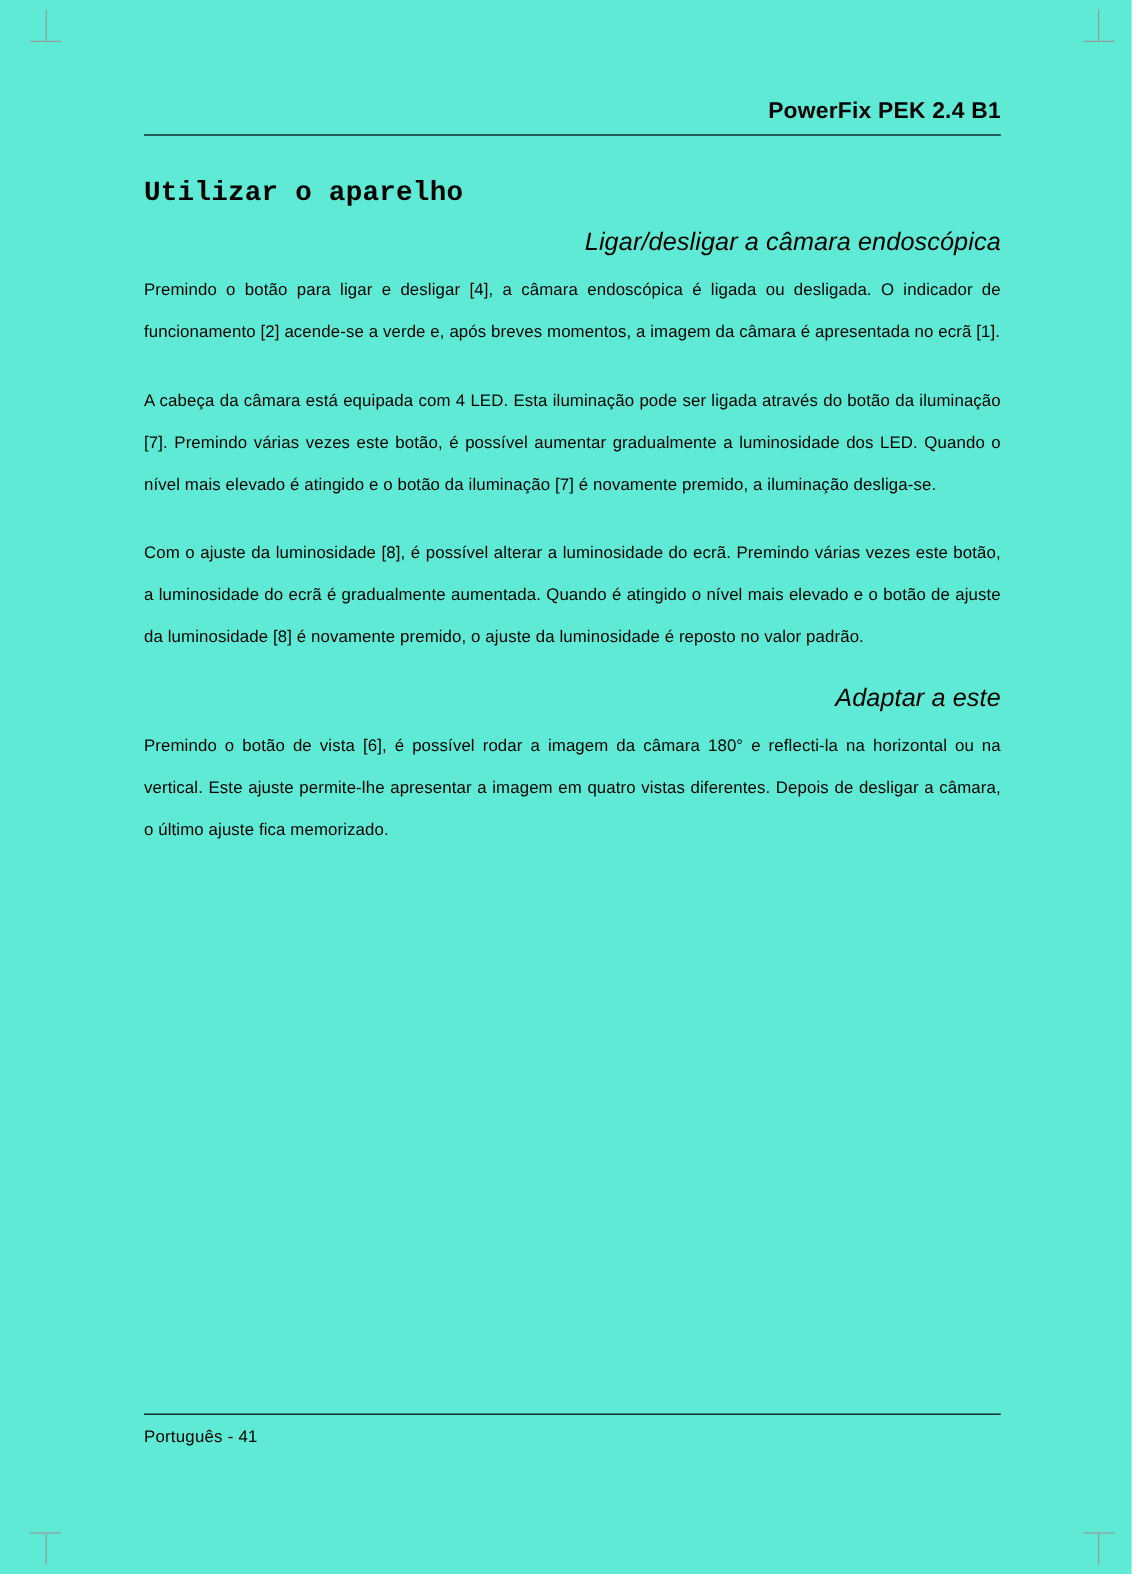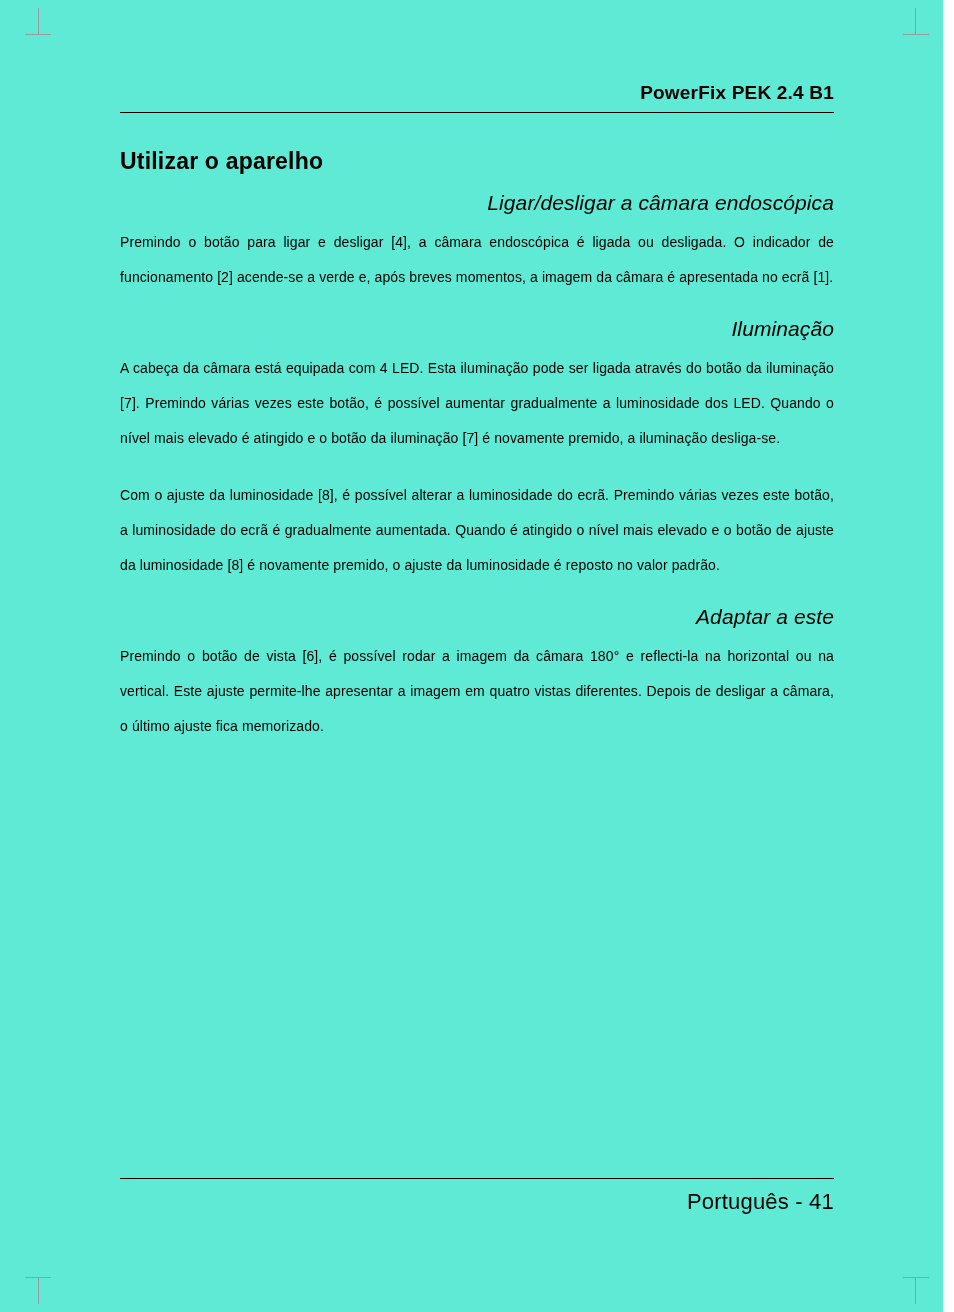--- a/index.html
+++ b/index.html
@@ -58,20 +58,21 @@
     top: 148px;
     left: 0;
     width: 714px;
   }
 
   h1.section-title {
     font-size: 23px;
     font-weight: bold;
     margin: 0 0 16px 0;
     letter-spacing: 0.2px;
+    font-family: Liberation Mono, monospace;
   }
 
   h2.sub-title {
     font-size: 21px;
     font-style: italic;
     font-weight: normal;
     margin: 0 0 10px 0;
     letter-spacing: 0.1px;
     text-align: right;
   }
@@ -89,22 +90,21 @@
 
   footer.doc-footer {
     position: absolute;
     left: 120px;
     top: 1178px;
     width: 714px;
   }
   footer .rule { border-top: 1.6px solid #000; }
   .footer-text {
     display: block;
-    text-align: right;
-    font-size: 22px;
+    font-size: 14px;
     margin-top: 10px;
     letter-spacing: 0.2px;
   }
 </style>
 </head>
 <body>
 
 <div class="page">
 
   <div class="crop v" style="left:38px; top:8px;"></div>
@@ -126,21 +126,20 @@
     <div class="body-area">
 
       <h1 class="section-title">Utilizar o aparelho</h1>
 
       <div class="block">
         <h2 class="sub-title">Ligar/desligar a câmara endoscópica</h2>
         <p class="para">Premindo o botão para ligar e desligar [4], a câmara endoscópica é ligada ou desligada. O indicador de funcionamento [2] acende-se a verde e, após breves momentos, a imagem da câmara é apresentada no ecrã [1].</p>
       </div>
 
       <div class="block">
-        <h2 class="sub-title">Iluminação</h2>
         <p class="para">A cabeça da câmara está equipada com 4 LED. Esta iluminação pode ser ligada através do botão da iluminação [7]. Premindo várias vezes este botão, é possível aumentar gradualmente a luminosidade dos LED. Quando o nível mais elevado é atingido e o botão da iluminação [7] é novamente premido, a iluminação desliga-se.</p>
       </div>
 
       <div class="block">
         <p class="para">Com o ajuste da luminosidade [8], é possível alterar a luminosidade do ecrã. Premindo várias vezes este botão, a luminosidade do ecrã é gradualmente aumentada. Quando é atingido o nível mais elevado e o botão de ajuste da luminosidade [8] é novamente premido, o ajuste da luminosidade é reposto no valor padrão.</p>
       </div>
 
       <div class="block">
         <h2 class="sub-title">Adaptar a este</h2>
         <p class="para">Premindo o botão de vista [6], é possível rodar a imagem da câmara 180° e reflecti-la na horizontal ou na vertical. Este ajuste permite-lhe apresentar a imagem em quatro vistas diferentes. Depois de desligar a câmara, o último ajuste fica memorizado.</p>

